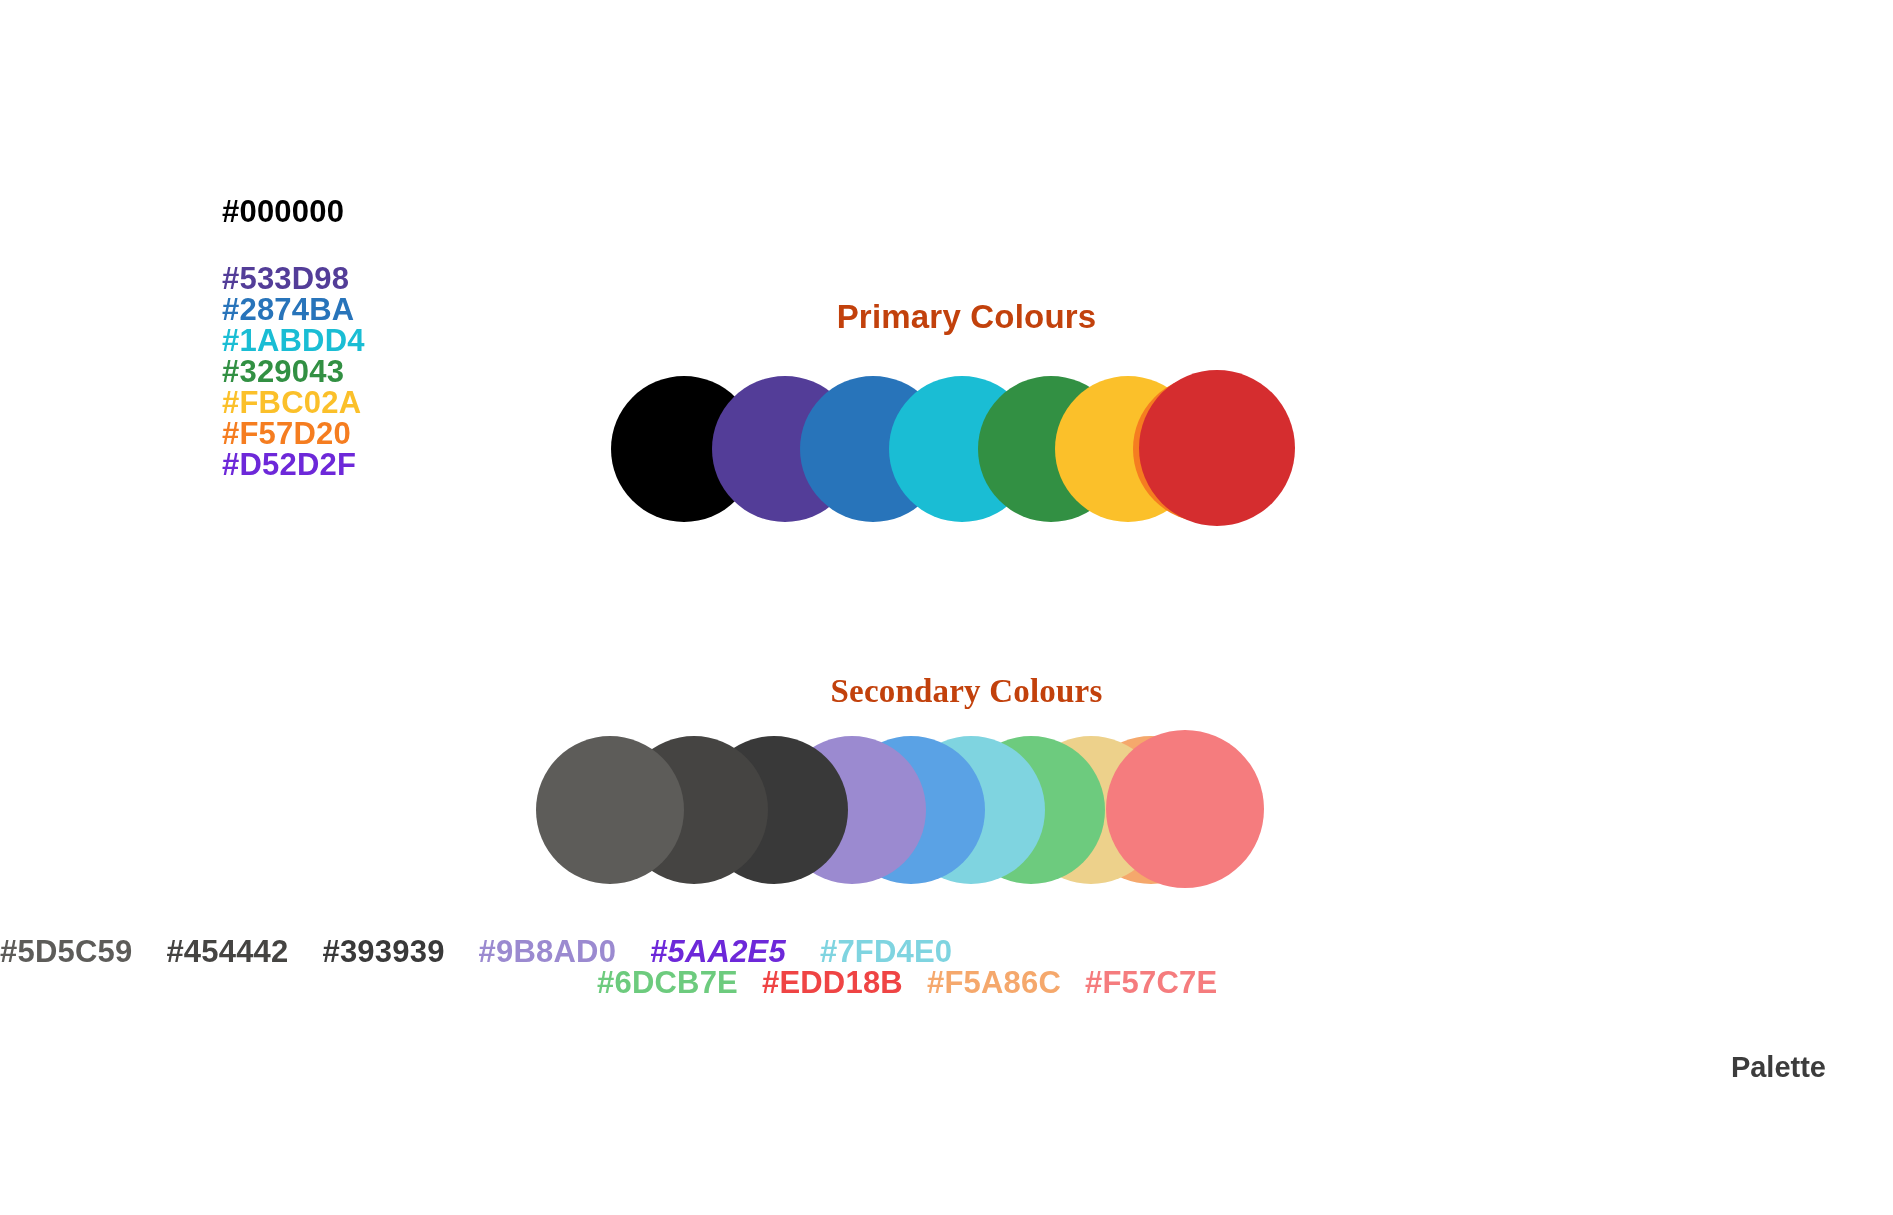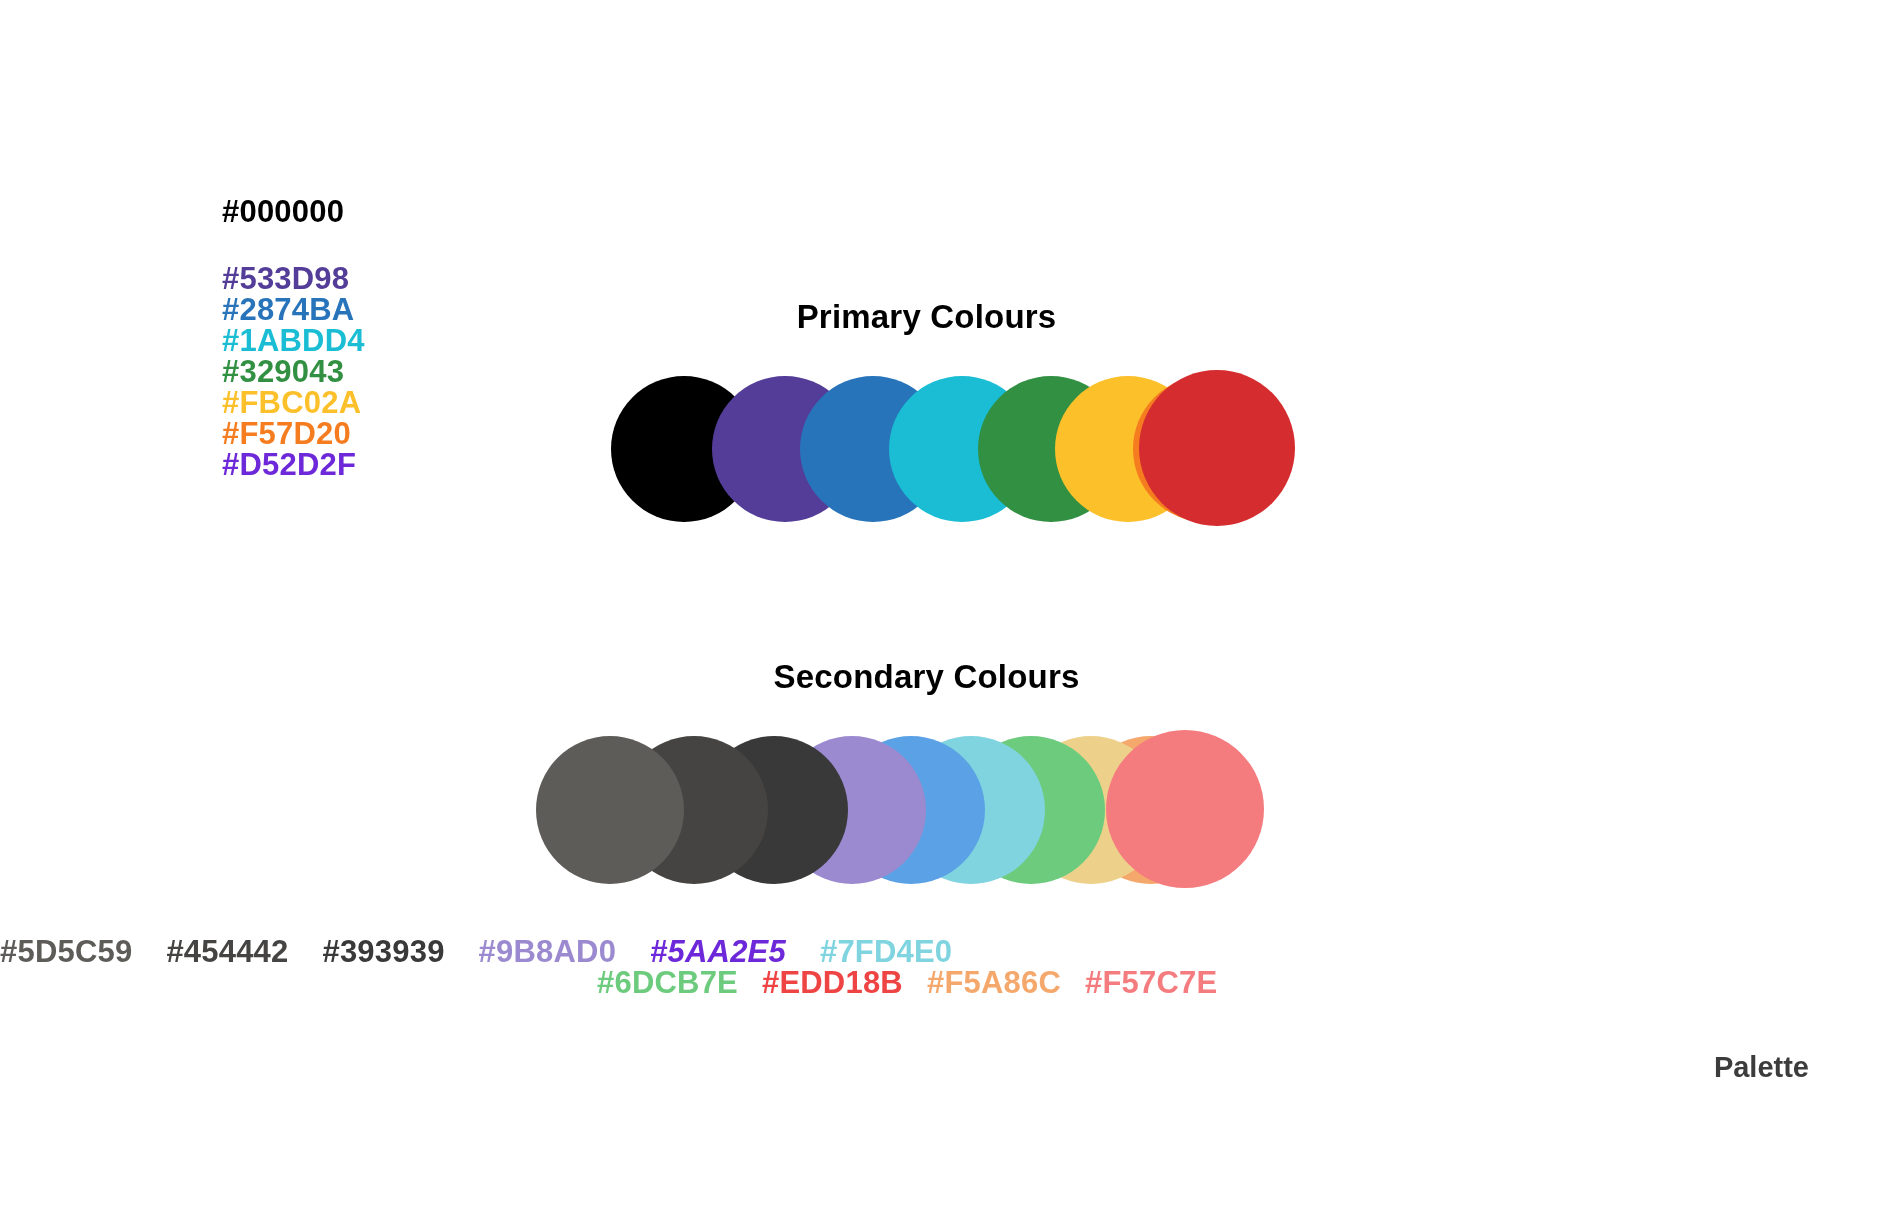--- a/index.html
+++ b/index.html
@@ -44,26 +44,27 @@
   }
 
   
   .section-title {
     position: absolute;
     width: 1853px;
     text-align: center;
     font-family: "Liberation Sans", sans-serif;
     font-size: 33px;
     font-weight: bold;
-    color: #000000;
+    color: #c2410c;
     letter-spacing: 0.2px;
     line-height: 1;
+    padding-left: 40px;
   }
   #primary-title { top: 300px; }
-  #secondary-title { top: 660px; }
+  #secondary-title { top: 675px; font-family: Liberation Serif, serif; }
 
   
   .circle-row {
     position: absolute;
     height: 170px;
   }
   #primary-circles {
     left: 0px;
     top: 368px;
     width: 1893px;
@@ -96,21 +97,21 @@
     gap: 34px;
   }
   #secondary-hex-line-2 {
     padding-left: 597px;
     gap: 24px;
   }
 
   
   #palette-caption {
     position: absolute;
-    right: 84px;
+    right: 67px;
     top: 1053px;
     font-family: "Liberation Sans", sans-serif;
     font-size: 29px;
     font-weight: bold;
     color: #3c3c3c;
     line-height: 1;
   }
 </style>
 </head>
 <body>

